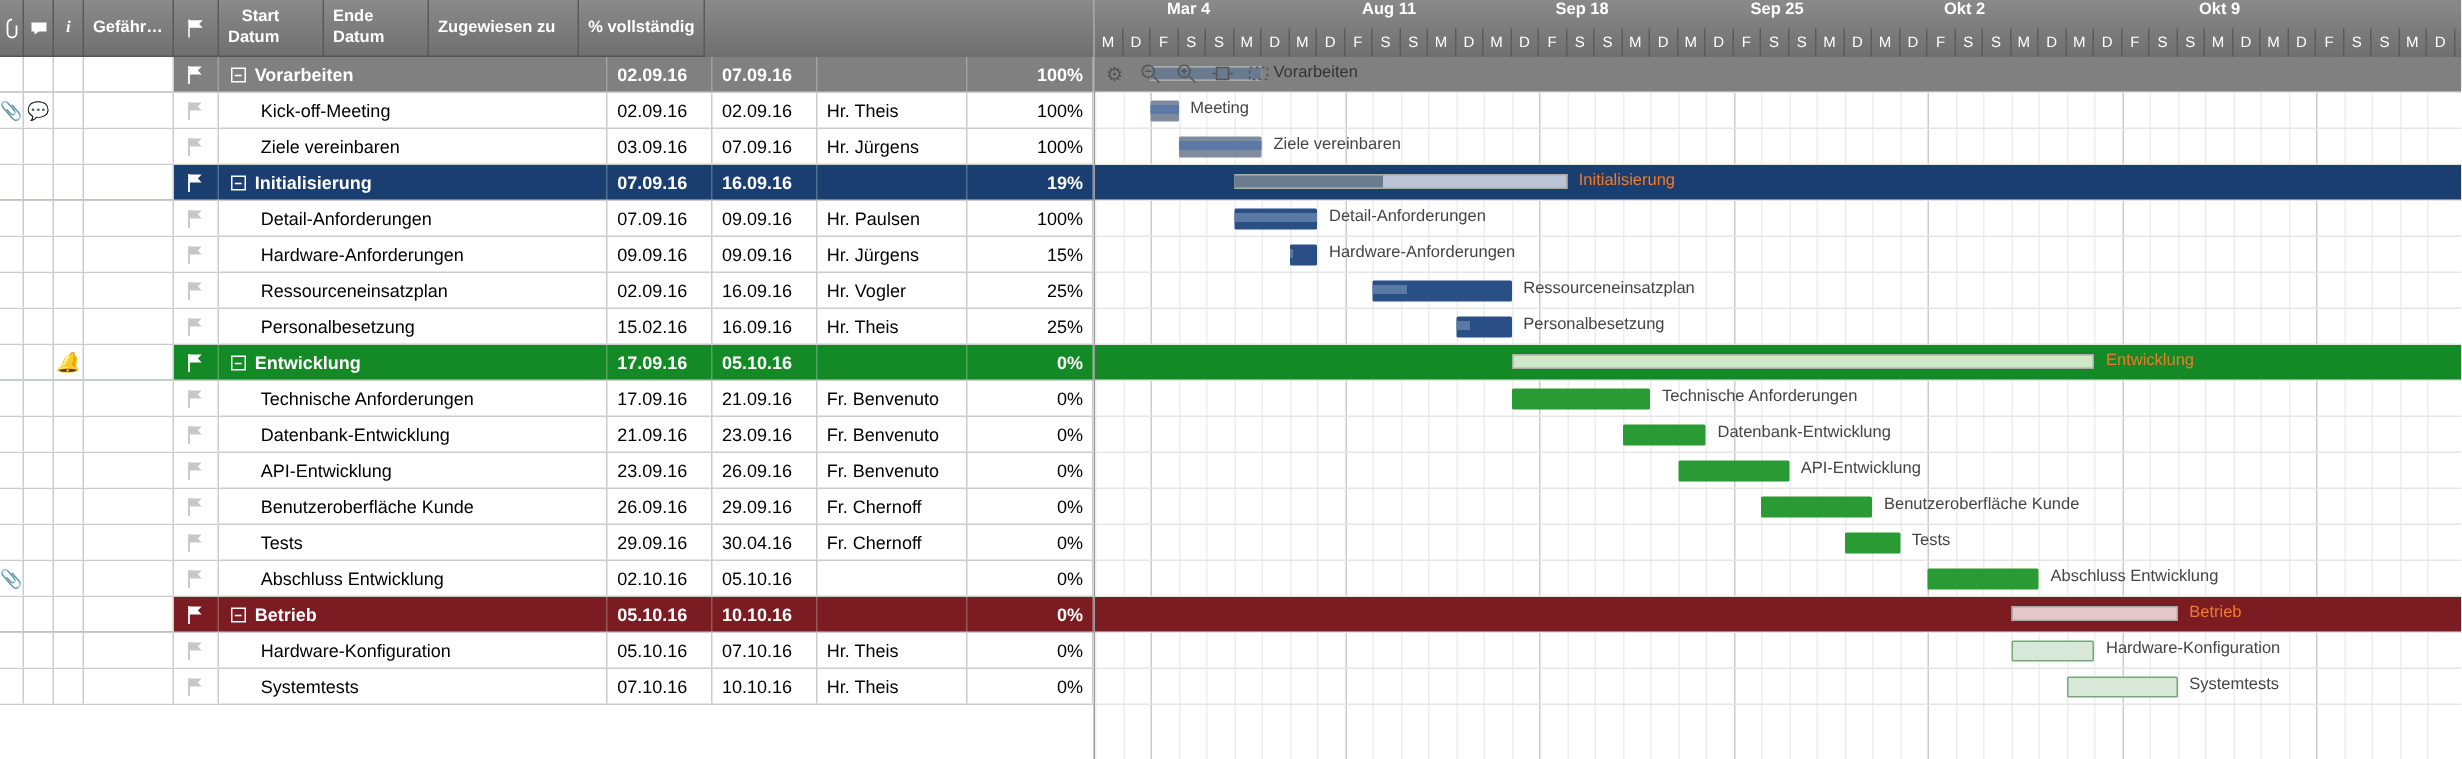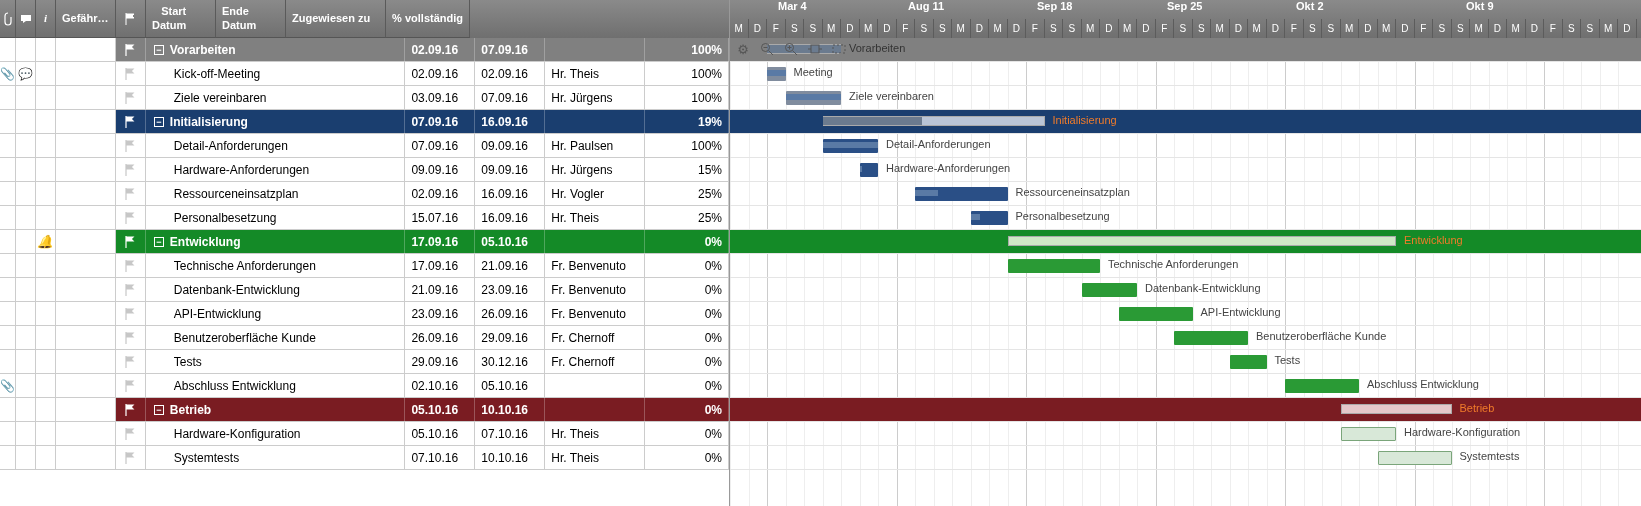--- a/index.html
+++ b/index.html
@@ -271,21 +271,21 @@
           <div class="cell col-a icon-cell"></div>
           <div class="cell col-b icon-cell"></div>
           <div class="cell col-c icon-cell"></div>
           <div class="cell col-d"></div>
           <div class="cell col-flag icon-cell">
             <svg class="flag-svg flag-gray" viewBox="0 0 14 14">
               <path d="M3 1v12M3 2h7l-2 2 2 2H3" stroke-width="1.2" fill="#c7c7c7" stroke="#c7c7c7"></path>
             </svg>
           </div>
           <div class="cell col-name indent1">Personalbesetzung</div>
-          <div class="cell col-start">15.07.16</div>
+          <div class="cell col-start">15.02.16</div>
           <div class="cell col-end">16.09.16</div>
           <div class="cell col-assign">Hr. Theis</div>
           <div class="cell col-pct" style="justify-content: flex-end;">25%</div>
         </div>
         <div class="row group group-green">
           <div class="cell col-a icon-cell" style="background: rgb(255, 255, 255); border-right-color: rgb(204, 204, 204); color: rgb(85, 85, 85);"></div>
           <div class="cell col-b icon-cell" style="background: rgb(255, 255, 255); border-right-color: rgb(204, 204, 204); color: rgb(85, 85, 85);"></div>
           <div class="cell col-c icon-cell" style="background: rgb(255, 255, 255); border-right-color: rgb(204, 204, 204); color: rgb(85, 85, 85);">
             <span class="bell">🔔</span>
           </div>
@@ -373,21 +373,21 @@
           <div class="cell col-b icon-cell"></div>
           <div class="cell col-c icon-cell"></div>
           <div class="cell col-d"></div>
           <div class="cell col-flag icon-cell">
             <svg class="flag-svg flag-gray" viewBox="0 0 14 14">
               <path d="M3 1v12M3 2h7l-2 2 2 2H3" stroke-width="1.2" fill="#c7c7c7" stroke="#c7c7c7"></path>
             </svg>
           </div>
           <div class="cell col-name indent1">Tests</div>
           <div class="cell col-start">29.09.16</div>
-          <div class="cell col-end">30.12.16</div>
+          <div class="cell col-end">30.04.16</div>
           <div class="cell col-assign">Fr. Chernoff</div>
           <div class="cell col-pct" style="justify-content: flex-end;">0%</div>
         </div>
         <div class="row child">
           <div class="cell col-a icon-cell">
             <span class="clip">📎</span>
           </div>
           <div class="cell col-b icon-cell"></div>
           <div class="cell col-c icon-cell"></div>
           <div class="cell col-d"></div>

